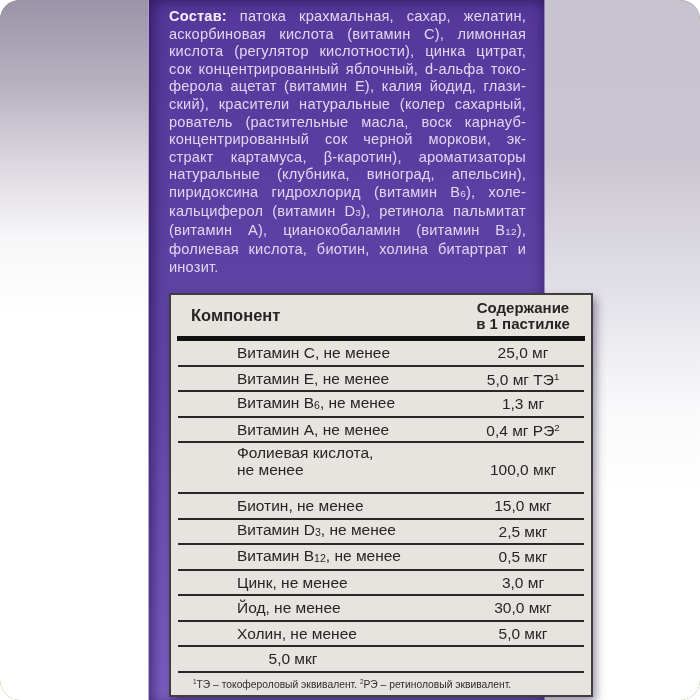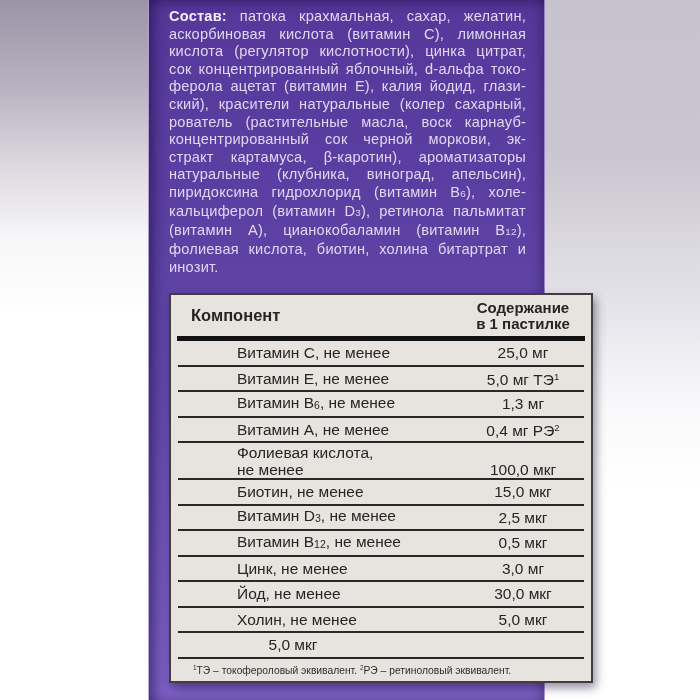--- a/index.html
+++ b/index.html
@@ -3,21 +3,21 @@
 <meta charset="utf-8">
 <style>
   :root{
     --package-top:#55389a; --package-mid:#6248a9; --package-bottom:#7c60c5;
     --bg-left-top:#9b94a8; --bg-right-top:#c7c3ce;
     --card-bg:#e7e4df; --comp-text:#e0d6f1; --comp-bold:#f4eefc;
     --table-text:#272425; --rule-color:#2b282a;
   }
   html,body{margin:0;padding:0;}
   body{font-family:"Liberation Sans","DejaVu Sans",sans-serif;}
-  .scene{position:relative;width:700px;height:700px;overflow:hidden;background:#4d7c0f;}
+  .scene{position:relative;width:700px;height:700px;overflow:hidden;background:#4d7c0f;border-radius:20px;}
 
   .bg-left{position:absolute;left:0;top:0;width:149px;height:700px;
     background:linear-gradient(180deg,var(--bg-left-top,#9b94a8) 0%,#b7b1bf 12%,#dddae1 24%,#f7f6f8 34%,#ffffff 45%);}
   .bg-right{position:absolute;left:545px;top:0;width:155px;height:700px;
     background:linear-gradient(180deg,var(--bg-right-top,#c7c3ce) 0%,#cac6d1 22%,#e3e1e8 42%,#f9f9fb 58%,#ffffff 70%);}
 
   .package{position:absolute;left:148px;top:0;width:397px;height:700px;box-sizing:border-box;
     background:linear-gradient(180deg,var(--package-top,#55389a) 0%,#5a3ea1 26%,var(--package-mid,#6248a9) 55%,#7054b9 78%,var(--package-bottom,#7c60c5) 100%);
     border-left:1px solid rgba(250,236,250,.55);border-right:1px solid rgba(250,236,250,.4);
     box-shadow:inset 10px 0 14px -6px rgba(22,8,52,.55), inset -8px 0 12px -6px rgba(22,8,52,.35), inset 0 12px 16px -10px rgba(22,8,52,.3);}
@@ -33,21 +33,21 @@
   .card{position:absolute;left:20px;top:293px;width:424px;box-sizing:border-box;
     background:var(--card-bg,#e7e4df);border:2px solid #413c3e;
     box-shadow:3px 5px 9px rgba(25,12,50,.45);color:var(--table-text,#272425);}
   .thead{display:flex;align-items:center;height:41px;padding:0 12px 0 20px;}
   .th1{flex:1;font-weight:700;font-size:16.5px;}
   .th2{width:112px;font-weight:700;font-size:15px;line-height:16px;text-align:center;}
   .rule-thick{height:5px;background:#121212;margin:0 6px;}
   .rule-thin{height:2px;background:var(--rule-color,#2b282a);margin:0 7px;}
   .trow{display:flex;align-items:center;min-height:23.5px;padding:1px 12px 1px 20px;
     font-size:15.5px;line-height:17px;box-sizing:border-box;margin-left:46px;}
-  .trow.tall{align-items:flex-end;padding-bottom:0;gap:20px;}
+  .trow.tall{align-items:flex-end;padding-bottom:14px;gap:20px;}
   .cell-name{flex:1;}
   .cell-value{width:112px;text-align:center;}
   .footnote{padding:3px 8px 5px 22px;font-size:10.3px;line-height:12px;color:#2f2c2d;}
 </style>
 </head>
 <body>
 
 <div class="scene">
   <div class="bg-left"></div>
   <div class="bg-right"></div>

